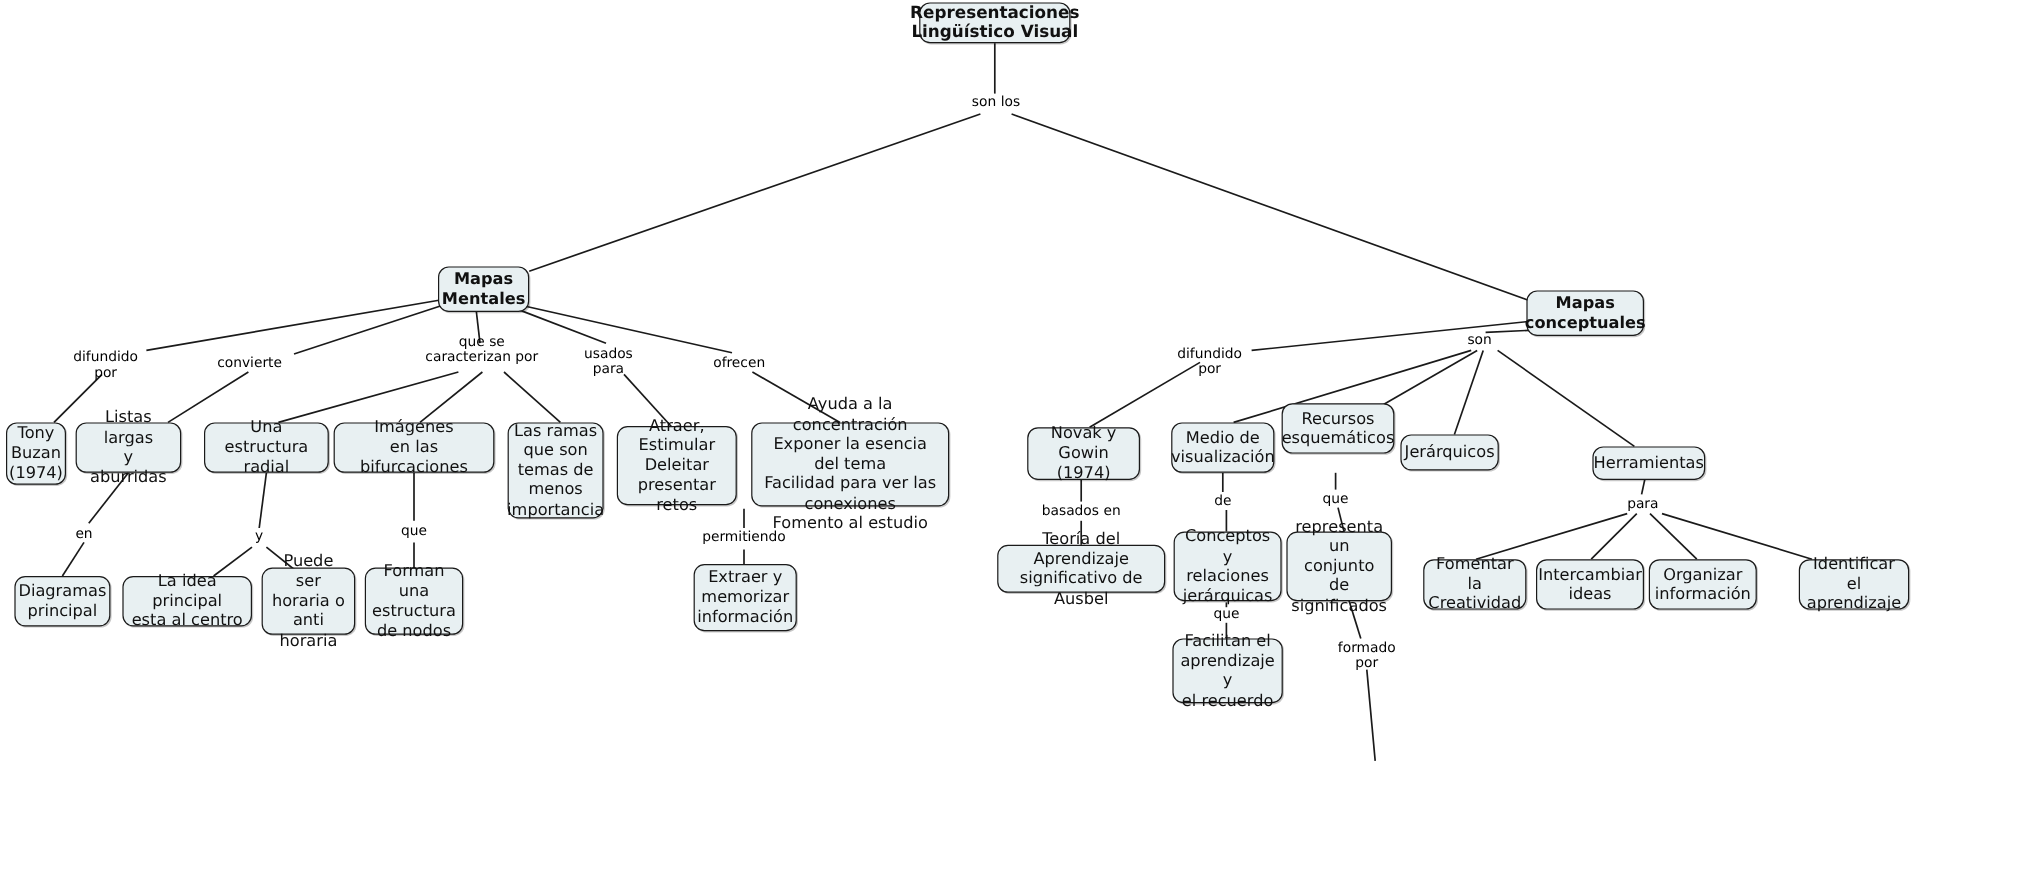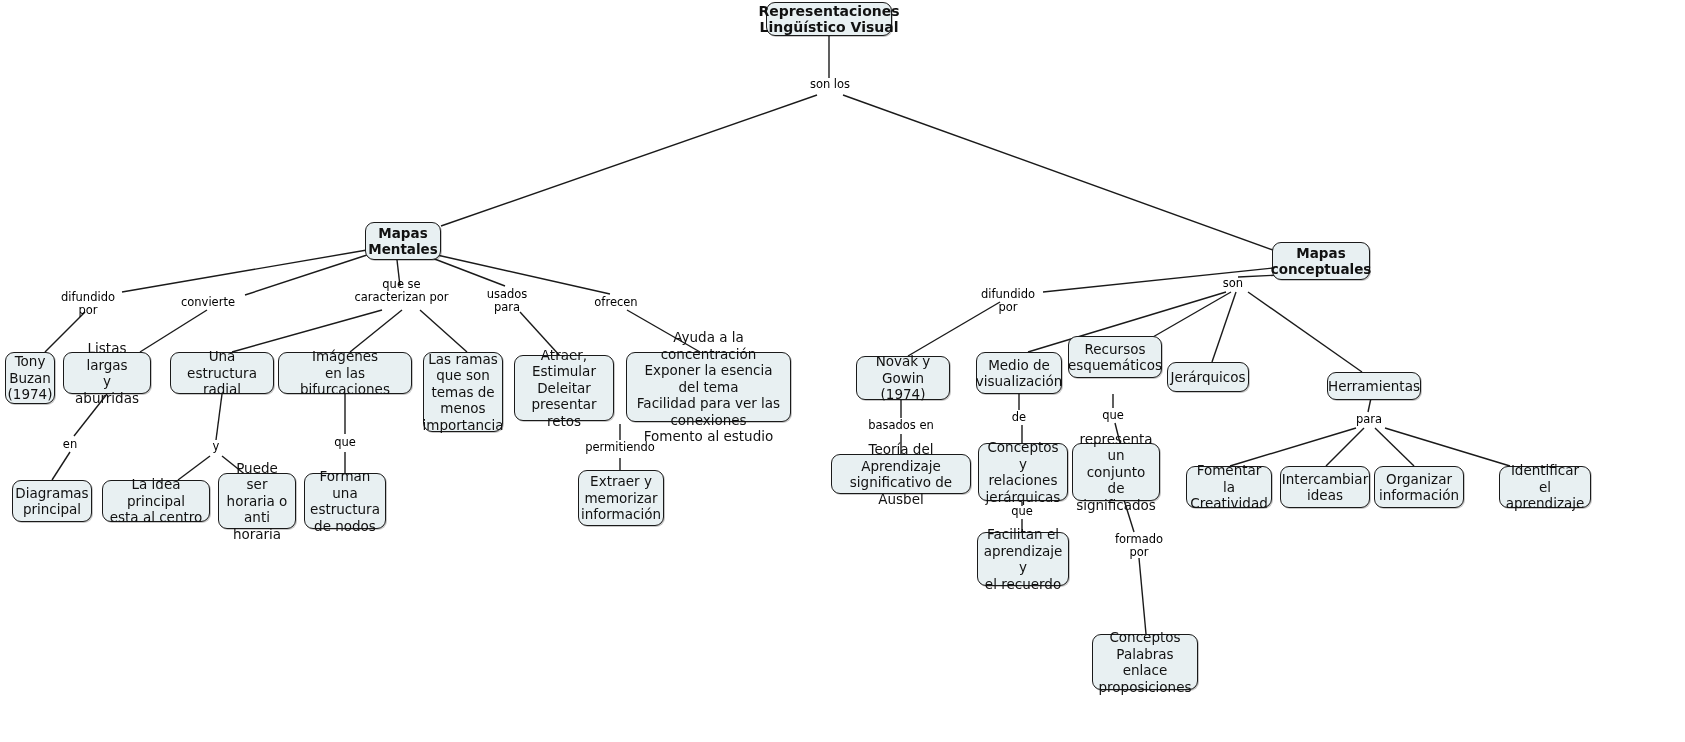--- a/index.html
+++ b/index.html
@@ -209,23 +209,20 @@
 jerárquicas</div>
 
   <div class="node" style="left:1072px; top:443px; width:88px; height:58px;">representa
 un conjunto de
 significados</div>
 
   <div class="node" style="left:977px; top:532px; width:92px; height:54px;">Facilitan el
 aprendizaje y
 el recuerdo</div>
 
-  <div class="node" style="left:1092px; top:634px; width:106px; height:56px;">Conceptos
-Palabras enlace
-proposiciones</div>
 
   <div class="node" style="left:1186px; top:466px; width:86px; height:42px;">Fomentar la
 Creatividad</div>
 
   <div class="node" style="left:1280px; top:466px; width:90px; height:42px;">Intercambiar
 ideas</div>
 
   <div class="node" style="left:1374px; top:466px; width:90px; height:42px;">Organizar
 información</div>
 

